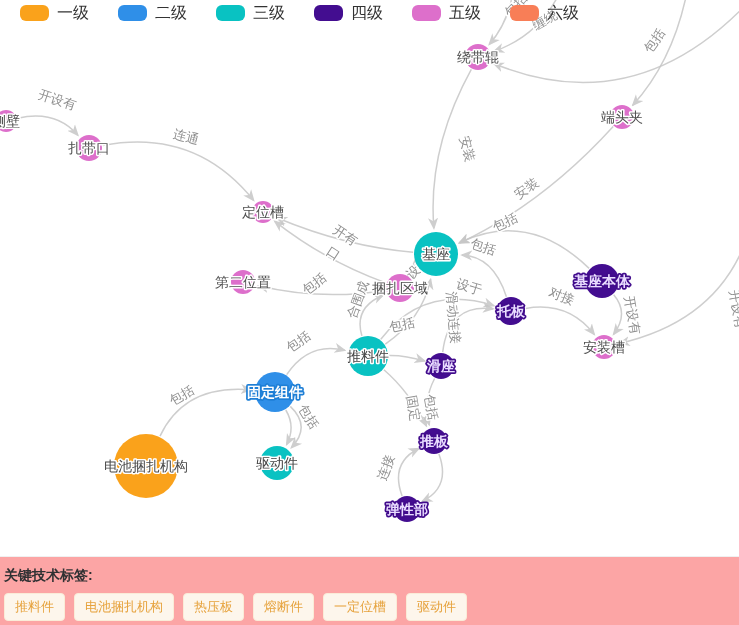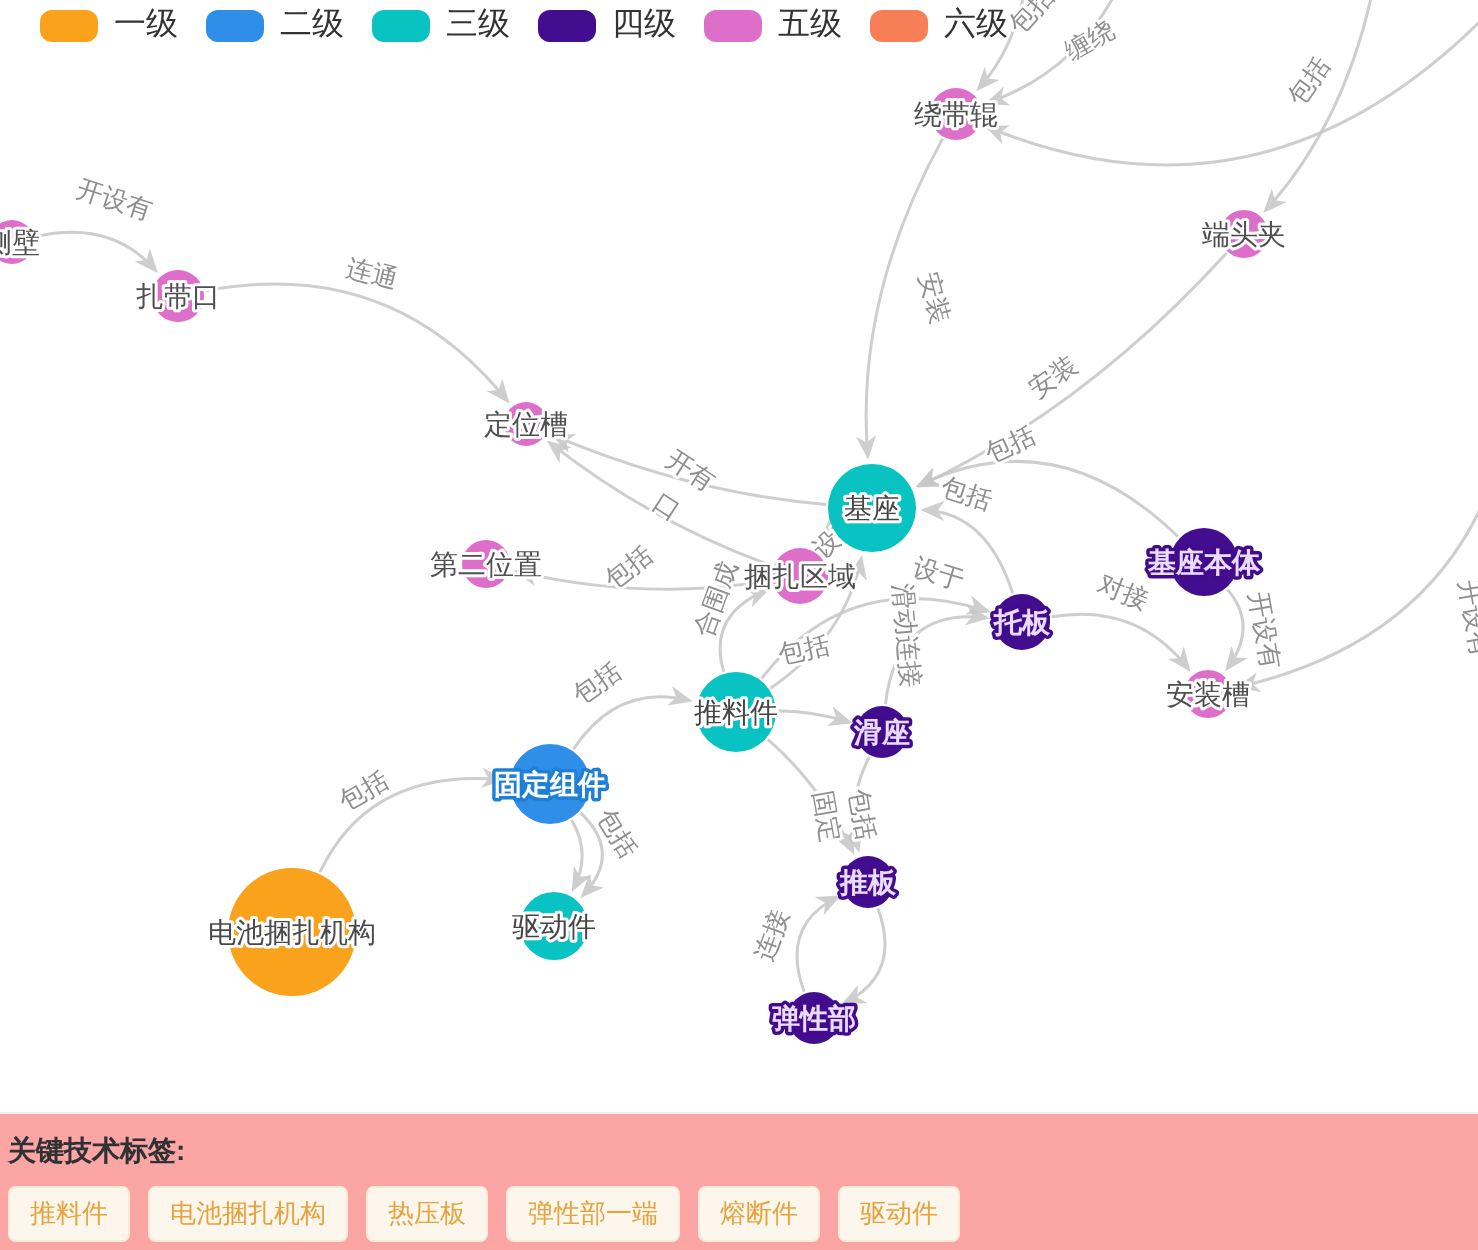--- a/index.html
+++ b/index.html
@@ -1,20 +1,20 @@
 <!DOCTYPE html>
 <html><head>
 <meta charset="utf-8">
 <style>
   html,body{margin:0;padding:0;background:#fff;}
   .app{position:relative;width:739px;height:625px;overflow:hidden;background:#fff;
        font-family:"Liberation Sans","DejaVu Sans",sans-serif;}
   .graph-wrap{position:absolute;top:0;left:0;width:739px;height:556px;}
   svg.graph{position:absolute;top:0;left:0;}
-  .legend{position:absolute;top:4px;left:20px;display:flex;align-items:flex-end;z-index:5;}
+  .legend{position:absolute;top:4px;left:20px;display:flex;align-items:flex-end;z-index:5;gap:15px;}
   .legend-item{display:flex;align-items:center;margin-right:14px;cursor:pointer;}
   .legend-chip{width:29px;height:16px;border-radius:6px;margin-right:8px;flex:0 0 auto;}
   .legend-label{font-size:16px;color:#333;line-height:18px;white-space:nowrap;}
   .tags{position:absolute;left:0;top:556px;width:739px;height:85px;border-top:1px solid #f0f0f0;
         background:#fca5a5;box-sizing:border-box;padding:8px 4px 0 4px;}
   .tags-heading{font-size:14px;font-weight:bold;color:#303133;margin:2px 0 8px 0;}
   .tags-row{display:flex;flex-wrap:wrap;align-items:center;}
   .tag-chip{background:#fdf6ec;border:1px solid #faecd8;color:#e6a23c;font-size:13px;
             border-radius:4px;padding:4px 10px;margin-right:9px;white-space:nowrap;cursor:pointer;}
   .edge-path{fill:none;stroke-width:1.5;opacity:0.85;}
@@ -160,18 +160,18 @@
           <span class="legend-label">六级</span>
         </div>
       </div>
   </div>
   <div class="tags">
     <div class="tags-heading">关键技术标签:</div>
     <div class="tags-row" id="tagsRow">
         <span class="tag-chip">推料件</span>
         <span class="tag-chip">电池捆扎机构</span>
         <span class="tag-chip">热压板</span>
-        <span class="tag-chip">弹性部一端</span>
         <span class="tag-chip">熔断件</span>
+        <span class="tag-chip">一定位槽</span>
         <span class="tag-chip">驱动件</span>
       </div>
   </div>
 </div>
 
 </body></html>

